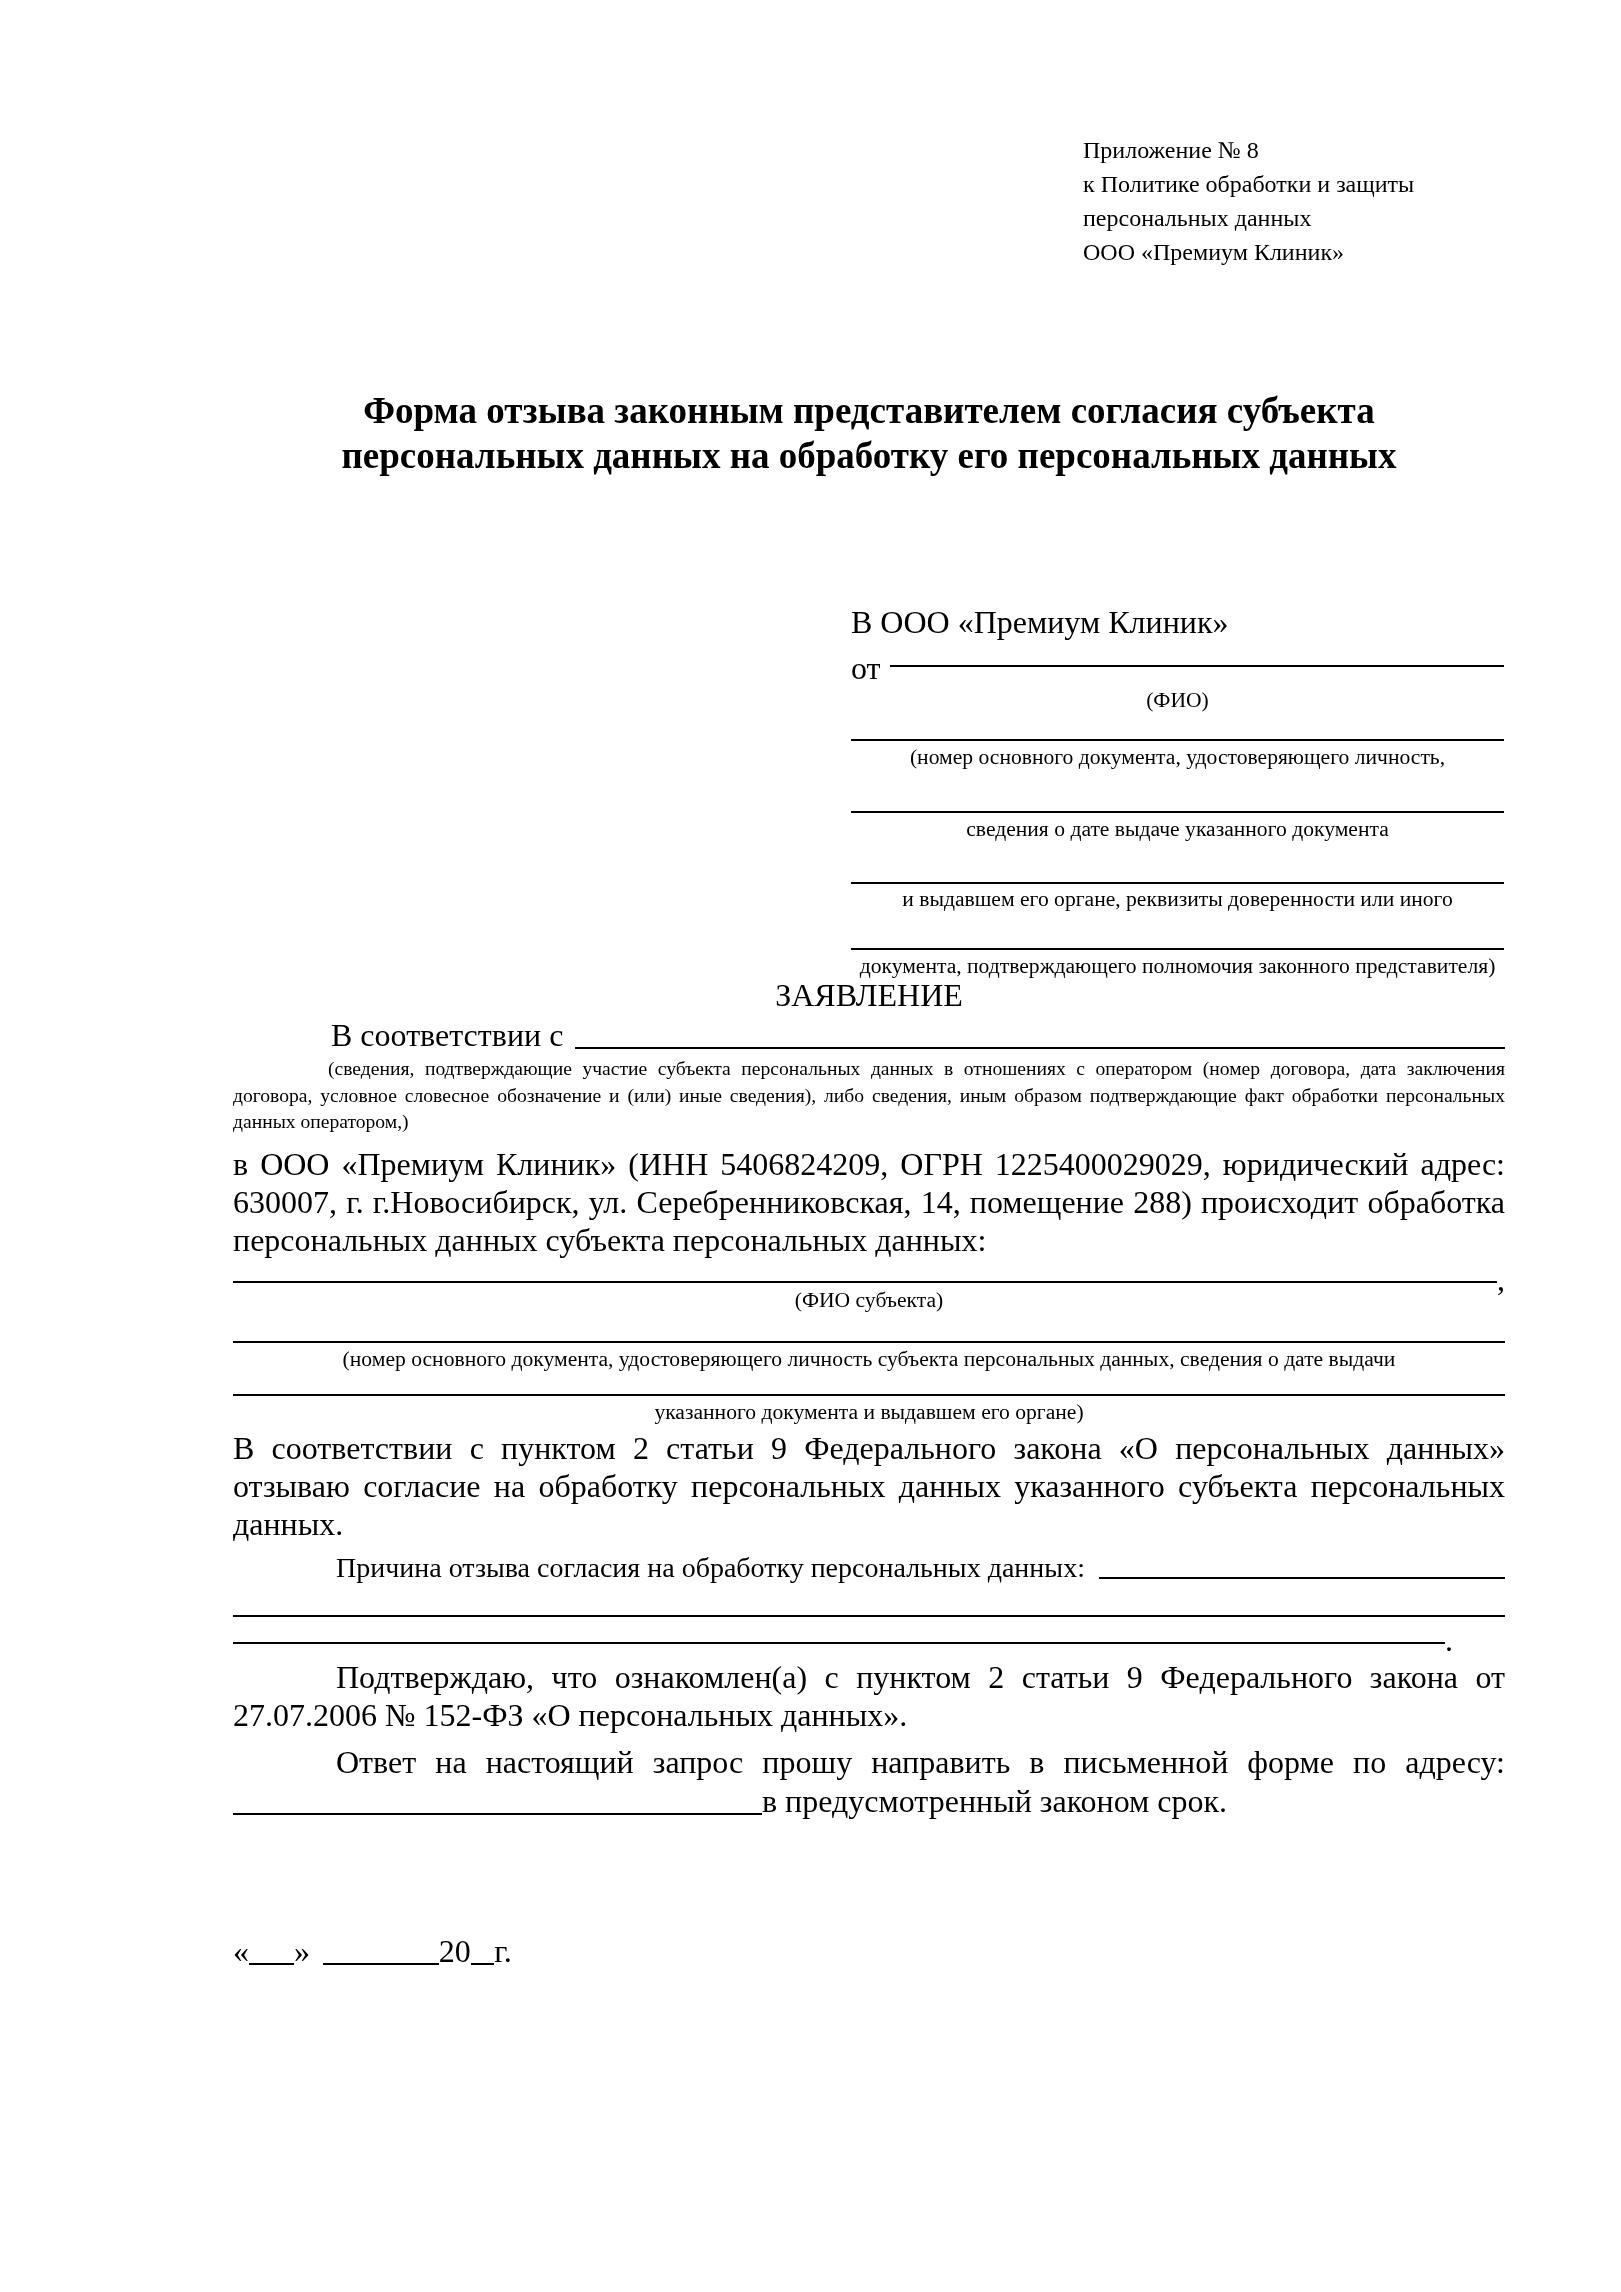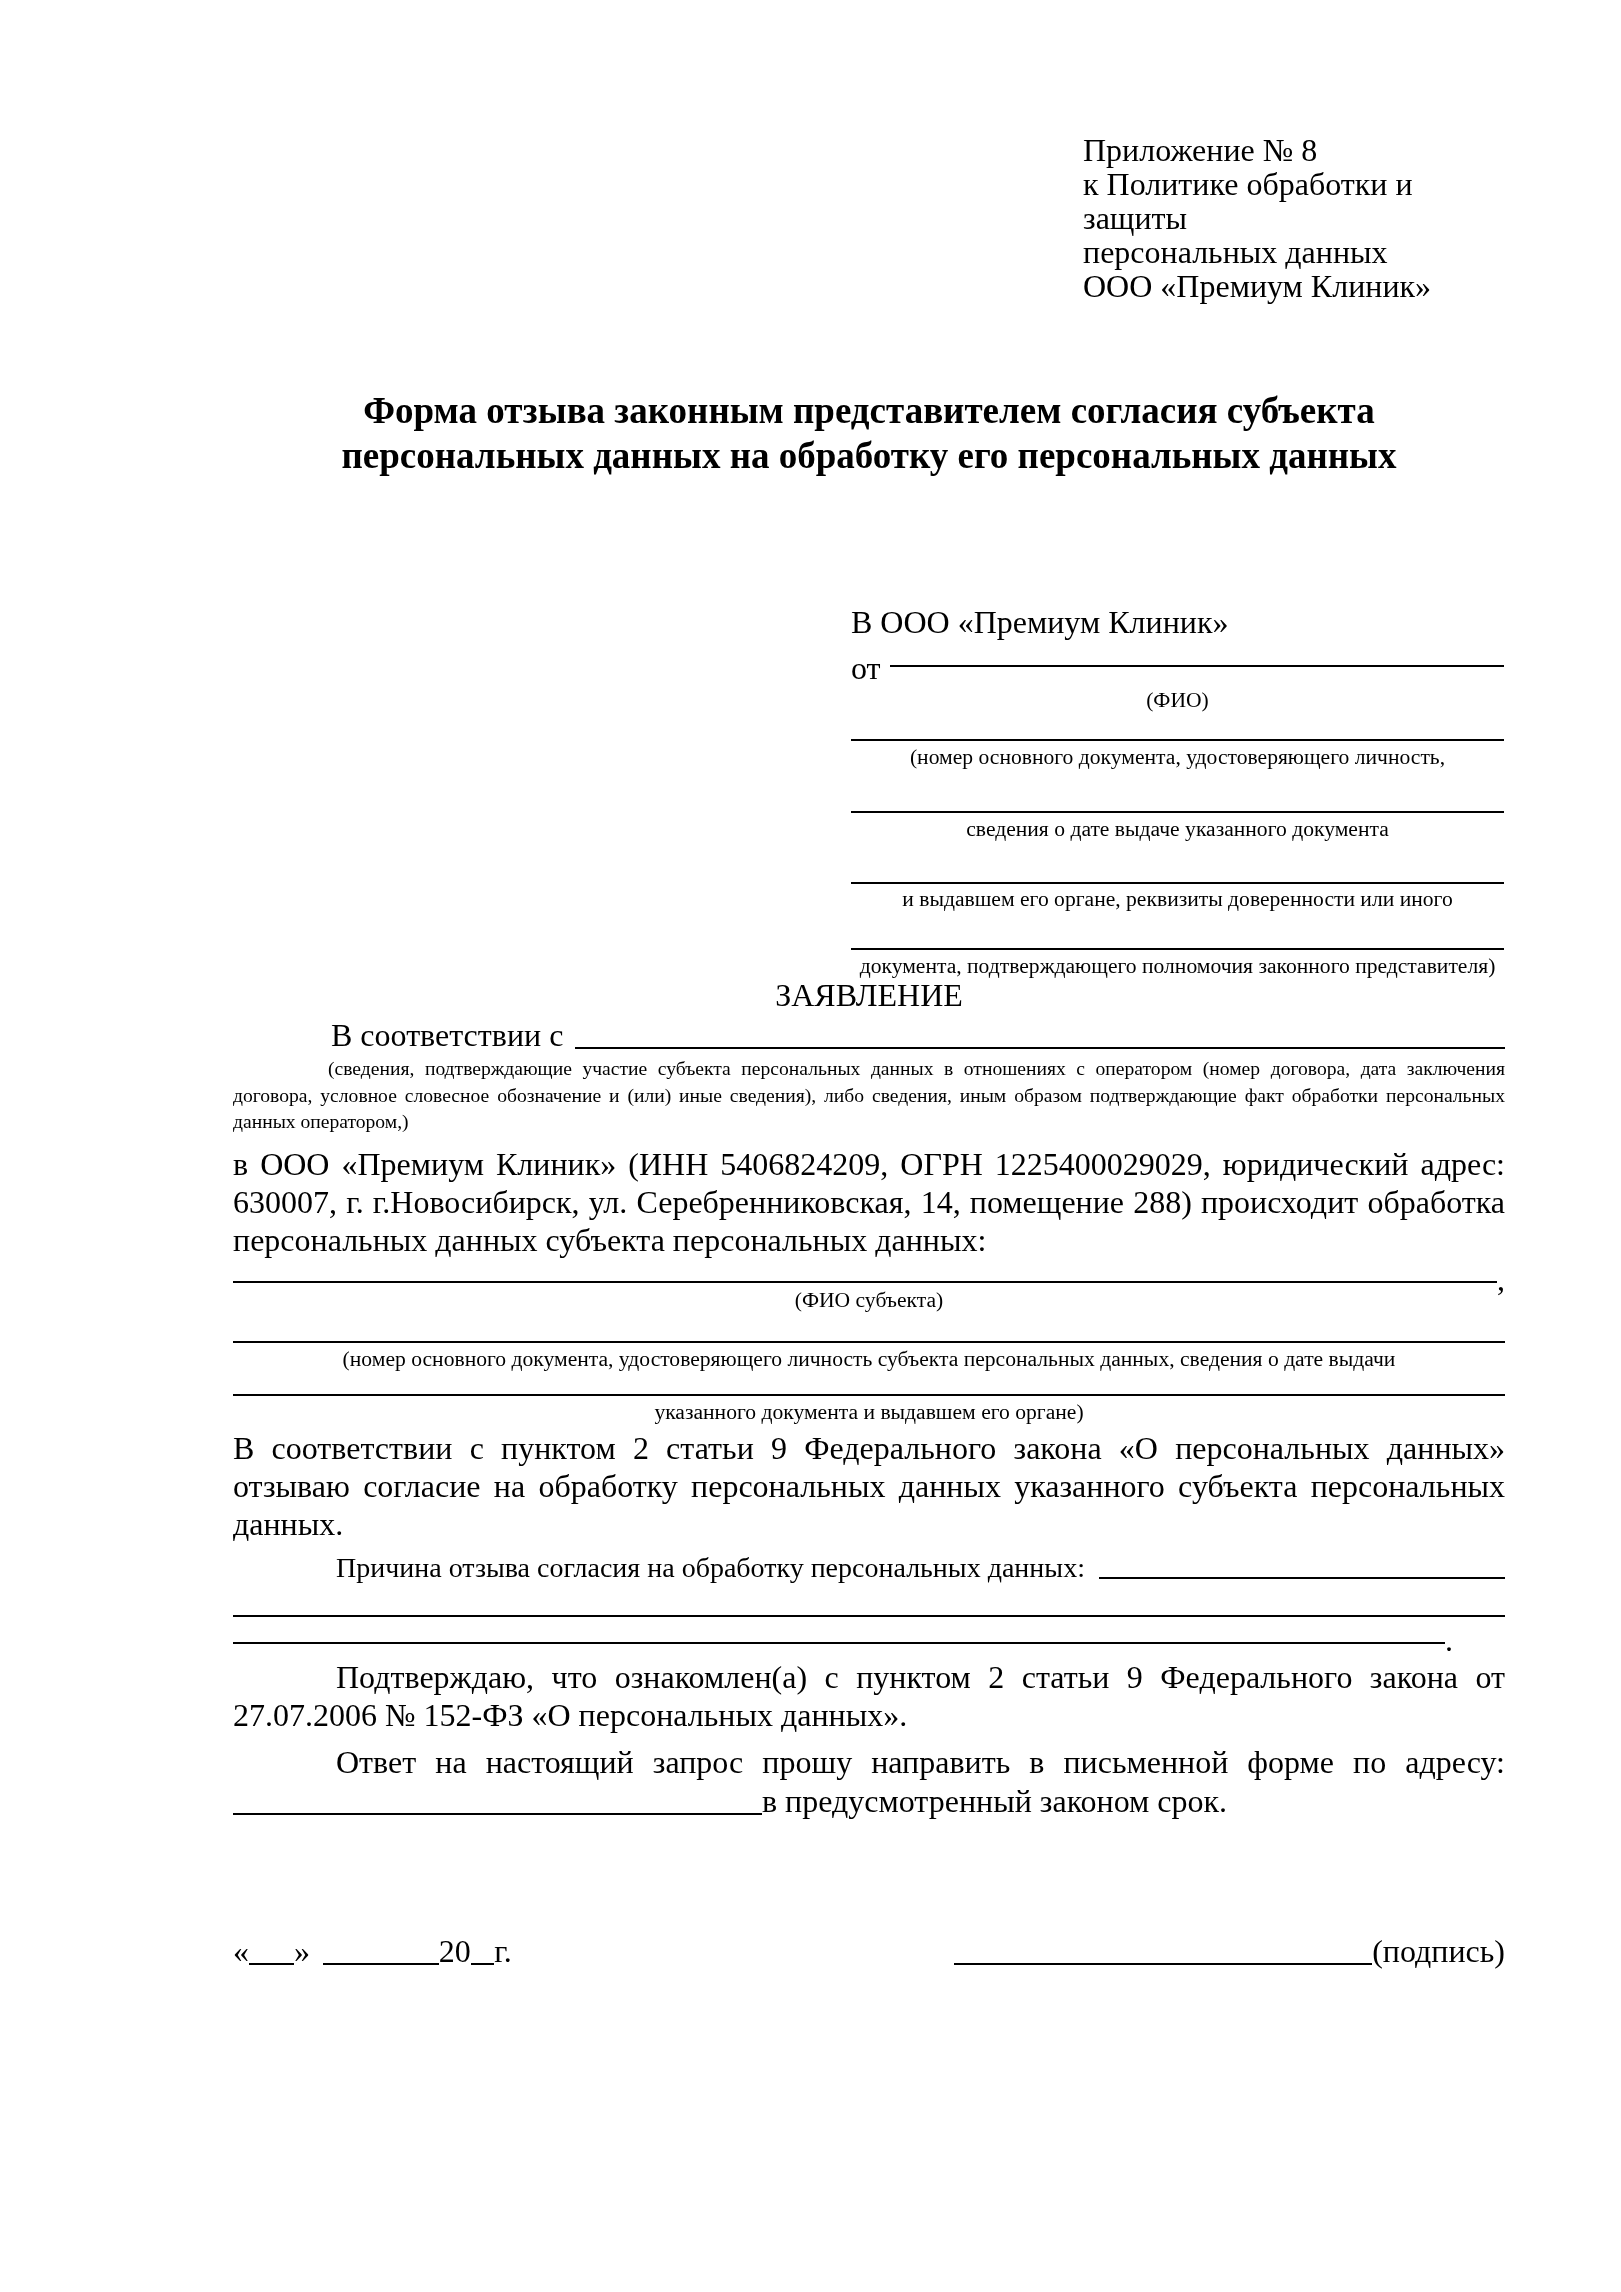--- a/index.html
+++ b/index.html
@@ -18,21 +18,21 @@
   .center{ text-align:center; }
   .just  { text-align:justify; }
   .lastjust { text-align:justify; text-align-last:justify; }
   .cap   { font-size:21.6px; line-height:25.5px; }
   .smallcap { font-size:19.6px; line-height:26.5px; text-indent:95px; }
   .body  { font-size:32px; line-height:38px;margin-top:9px; }
   .indent{ text-indent:103px; }
 
   
   .appendix { position:absolute; left:1083px; top:133px; width:431px;
-              font-size:32px; line-height:34px; }
+              font-size:24px; line-height:34px; }
 
   
   .title { position:absolute; left:233px; top:388px; width:1272px;
            font-size:37px; font-weight:bold; line-height:45px; text-align:center; }
 
   
   .addressee { position:absolute; left:851px; top:604px; width:653px; font-size:32px; }
   .addressee .org { line-height:37px; }
   .from-row { display:flex; align-items:center; margin-top:7.8px; height:39px; }
   .from-row .from-label { flex:0 0 auto; padding-right:9.8px; }
@@ -167,20 +167,16 @@
   <div class="footer">
     <div class="dategroup">
       <span>«</span>
       <span class="frl w-day"></span>
       <span>»</span>
       <span class="frl w-month"></span>
       <span>20</span>
       <span class="frl w-year"></span>
       <span>г.</span>
     </div>
-    <div class="signgroup">
-      <span class="frl w-sign"></span>
-      <span>(подпись)</span>
-    </div>
   </div>
 
 </div>
 
 
 </body></html>

